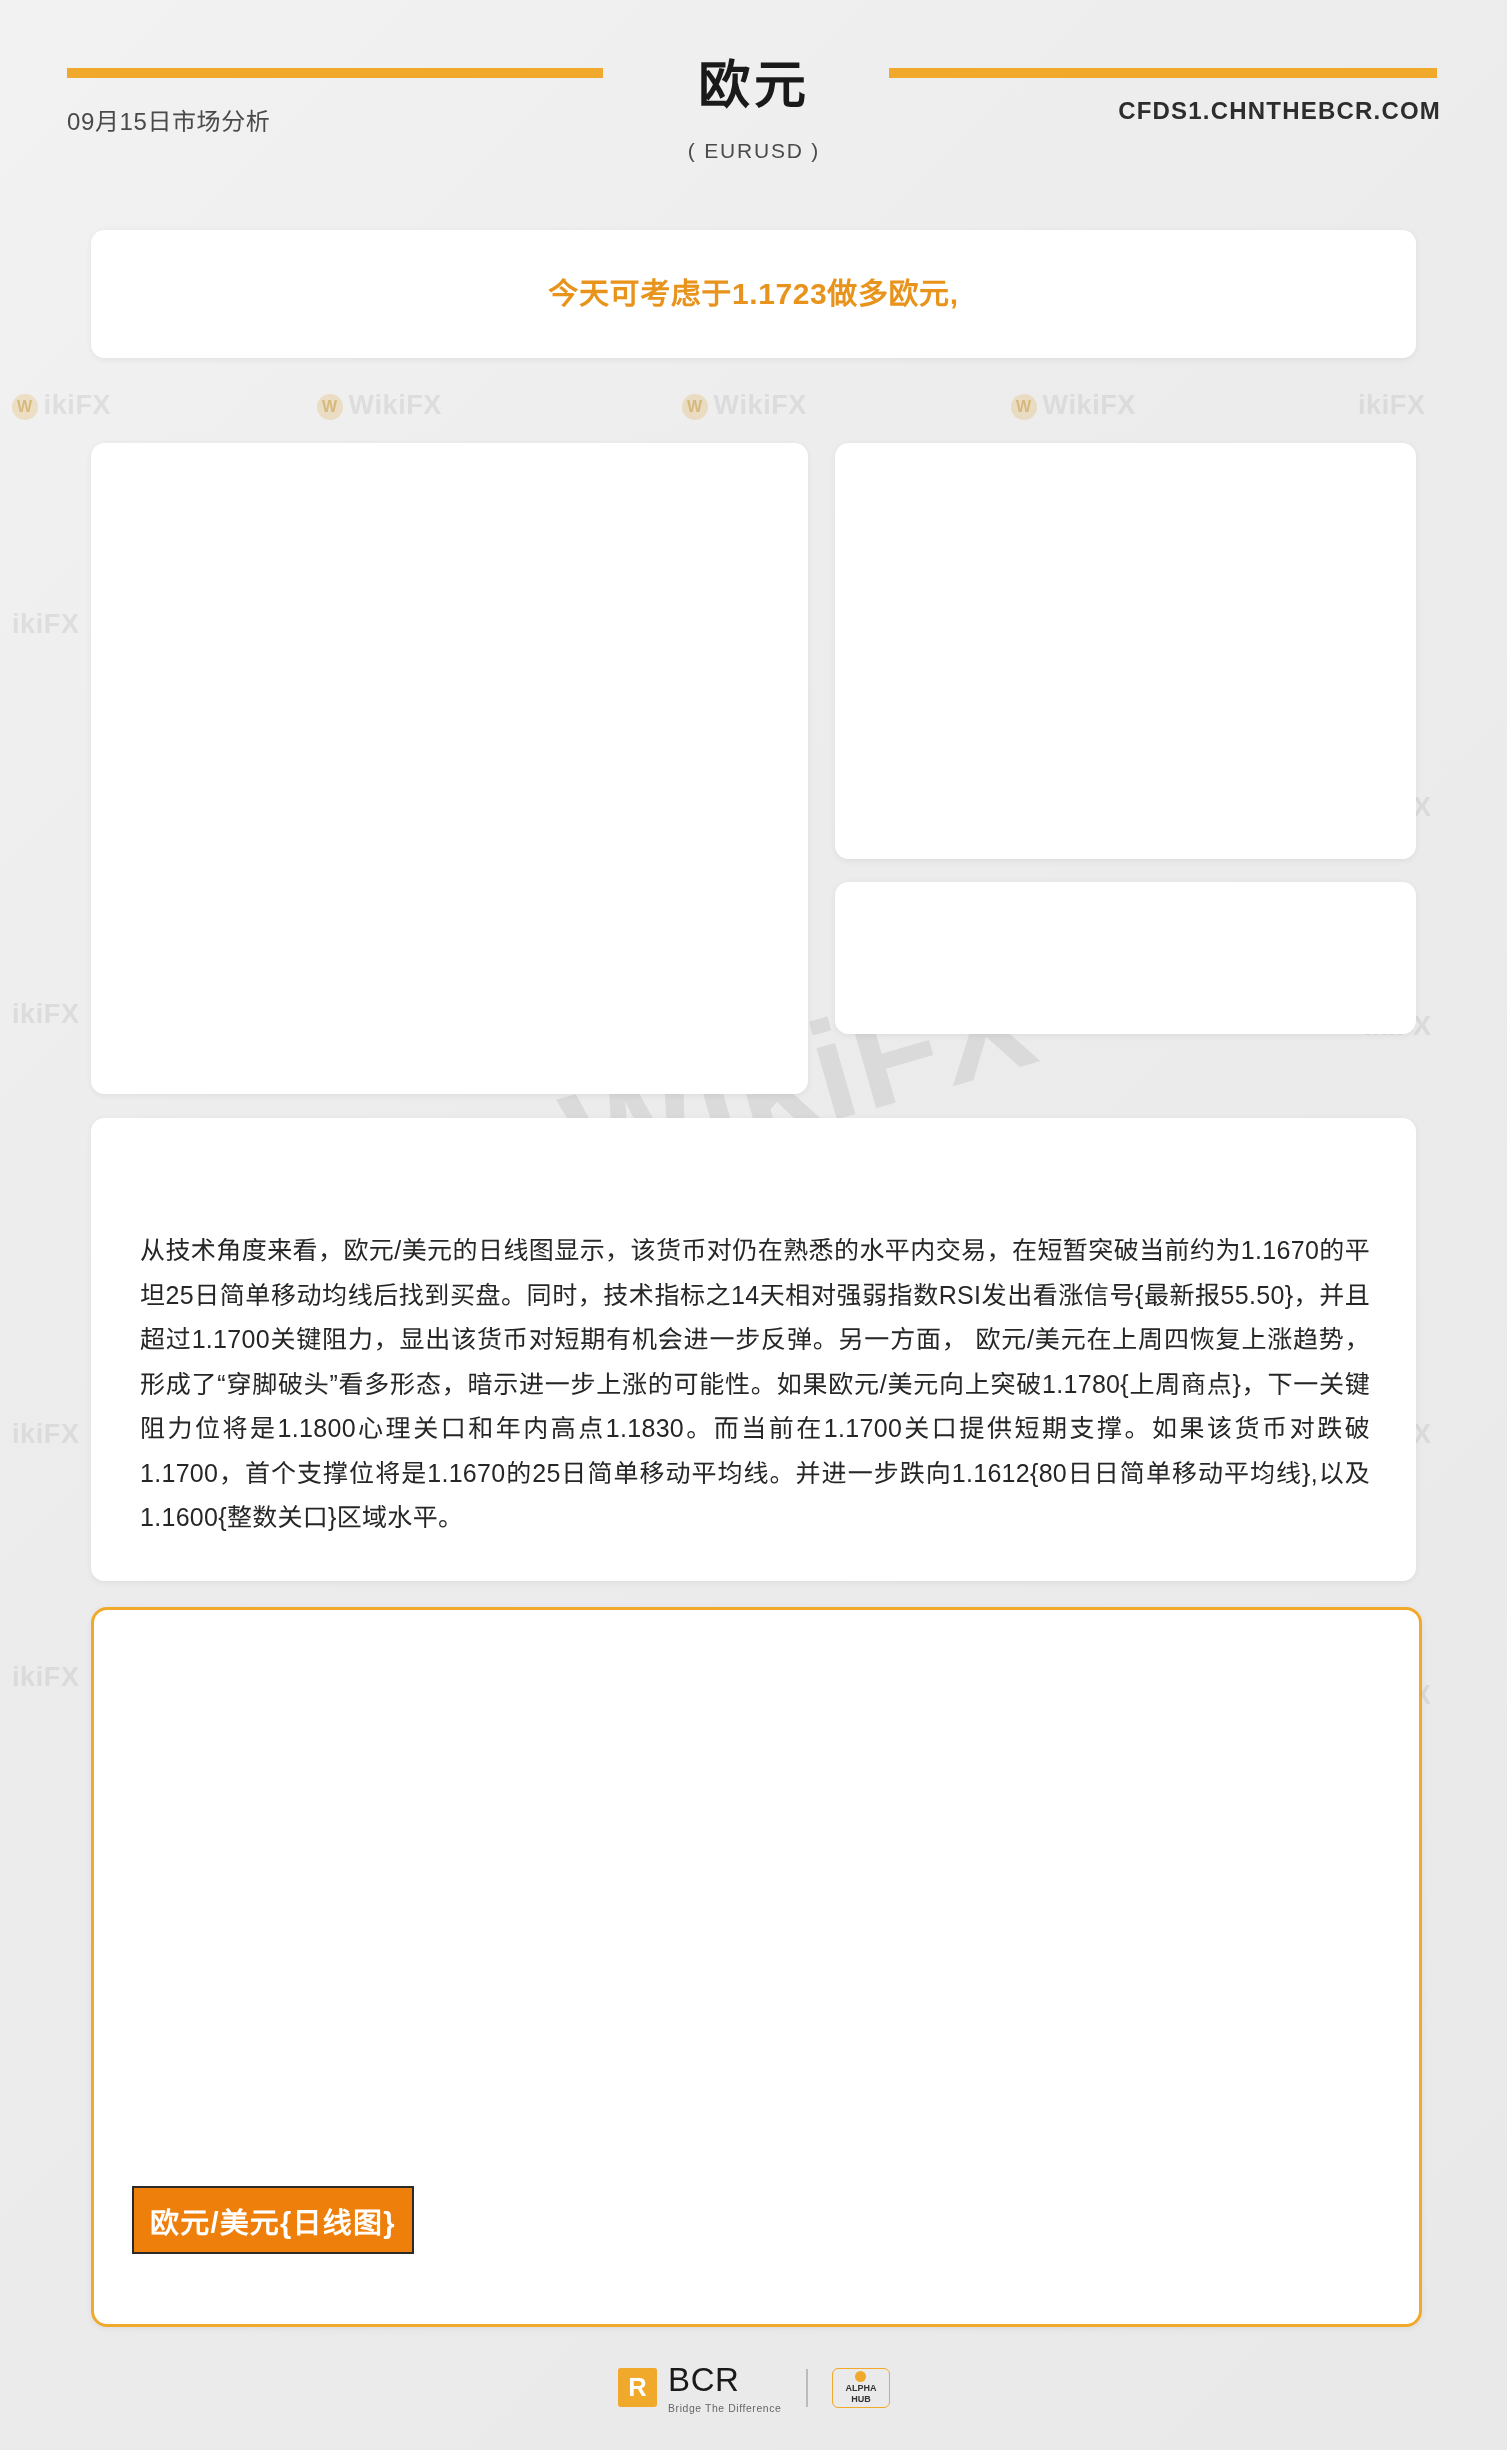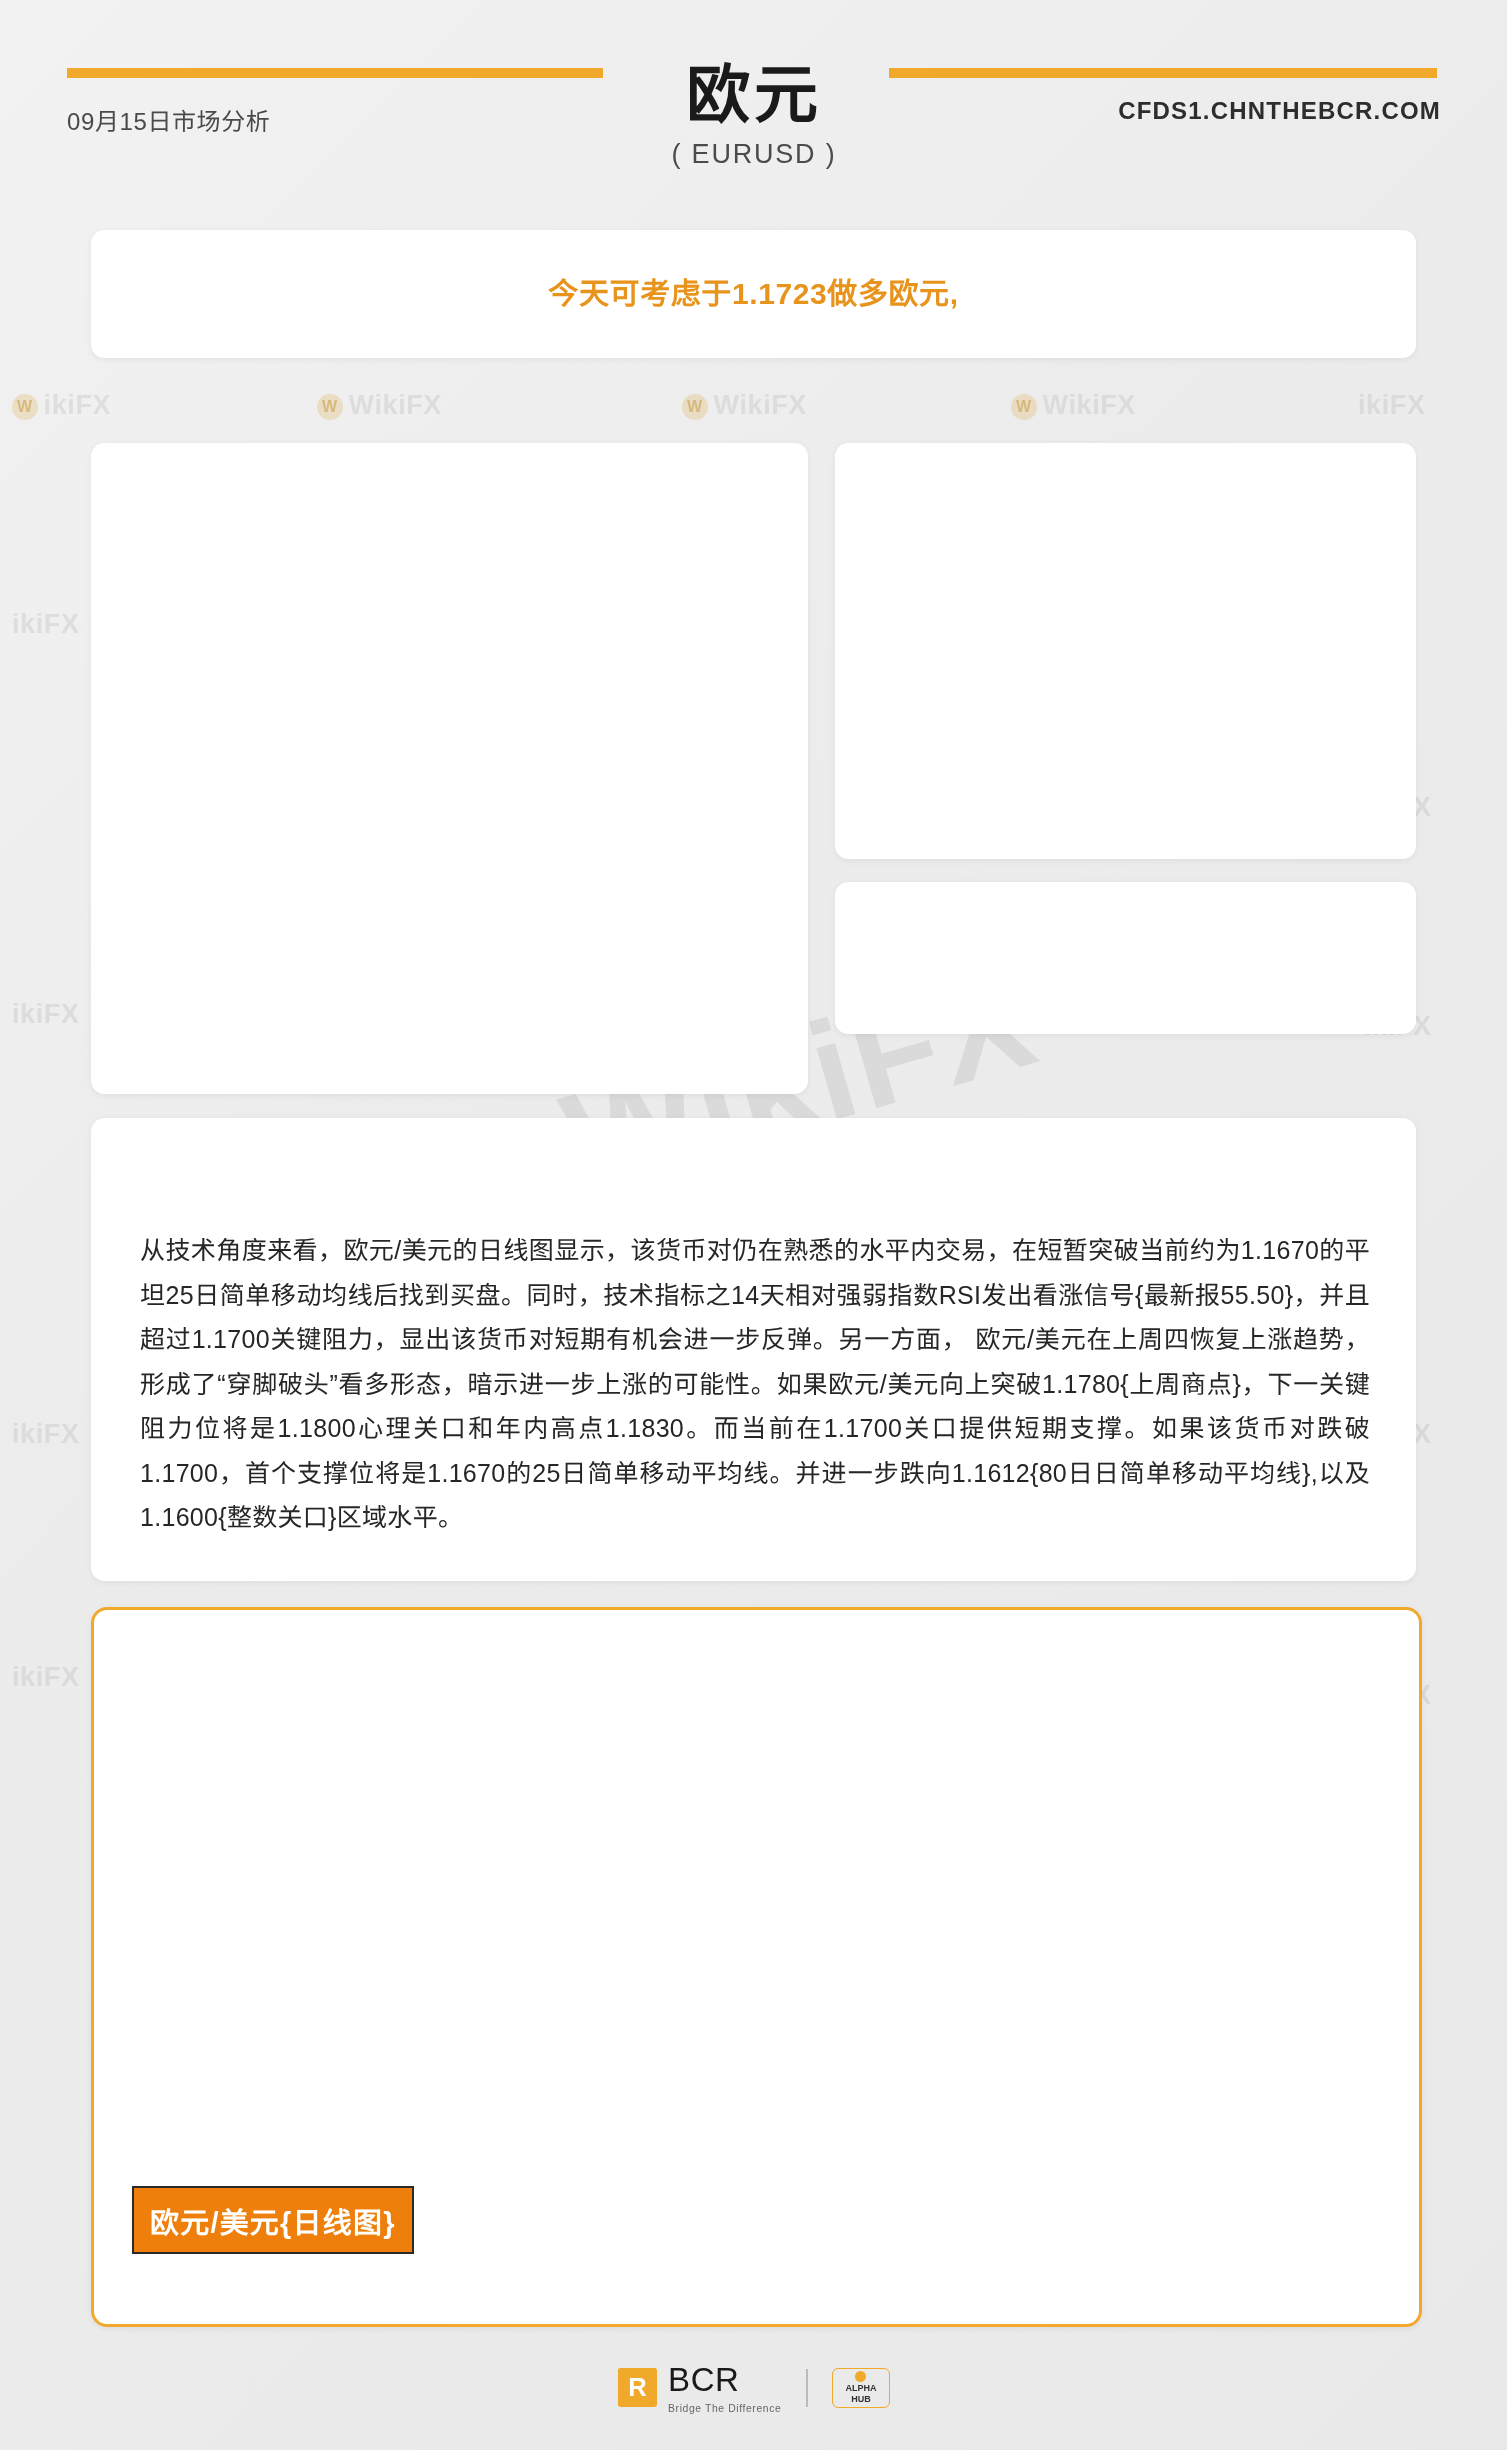--- a/index.html
+++ b/index.html
@@ -93,31 +93,31 @@
     top: 68px;
     width: 548px;
     height: 9.7px;
     background: #f0a92a;
   }
   .hdr-title {
     position: absolute;
     left: 0; right: 0;
     top: 43px;
     text-align: center;
-    font-size: 64px;
+    font-size: 52px;
     font-weight: bold;
     color: #1a1a1a;
     letter-spacing: 3.7px;
   }
   .hdr-sub {
     position: absolute;
     left: 0; right: 0;
     top: 139px;
     text-align: center;
-    font-size: 27px;
+    font-size: 21px;
     color: #4b4b4b;
     letter-spacing: 1.8px;
   }
   .hdr-site {
     position: absolute;
     right: 67px;
     top: 97px;
     font-size: 24px;
     font-weight: bold;
     color: #2d2d2d;

